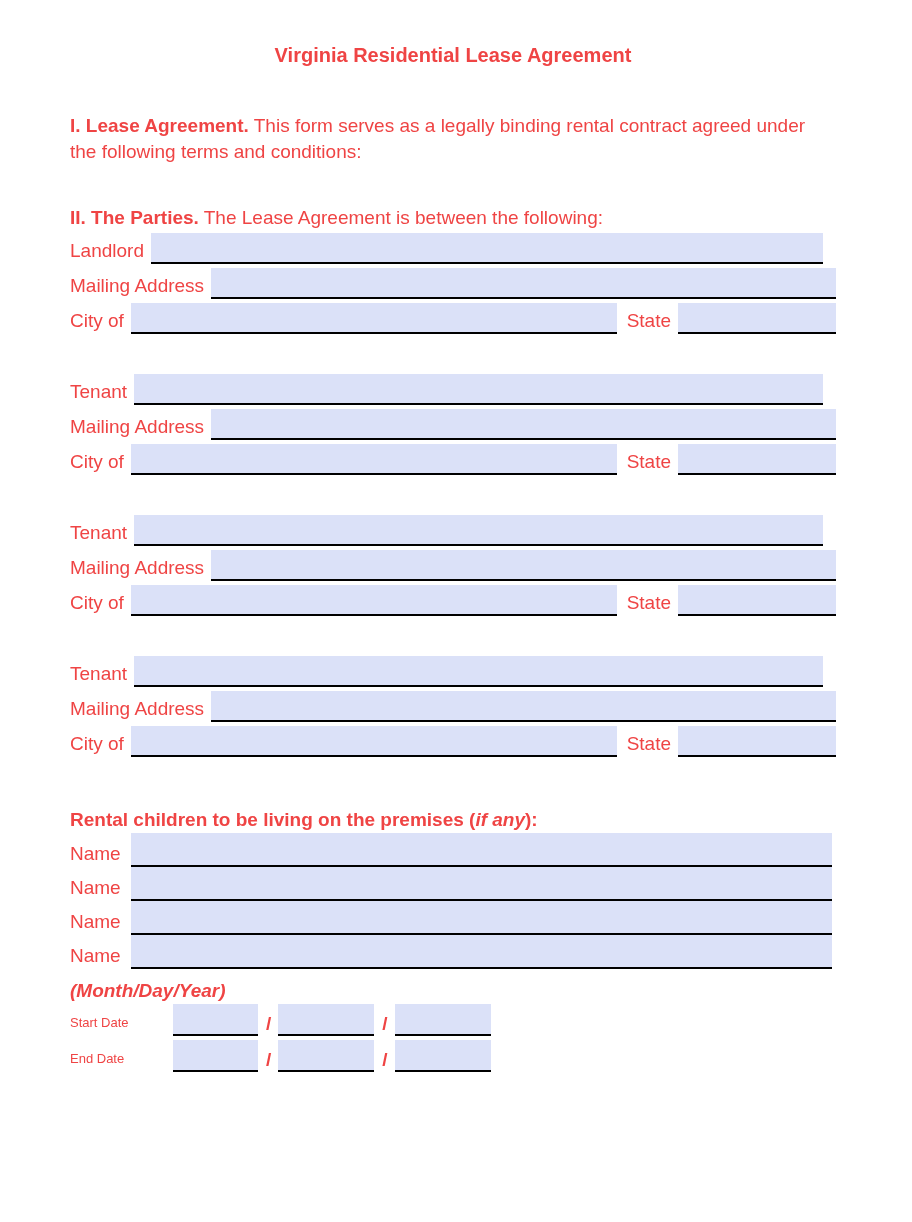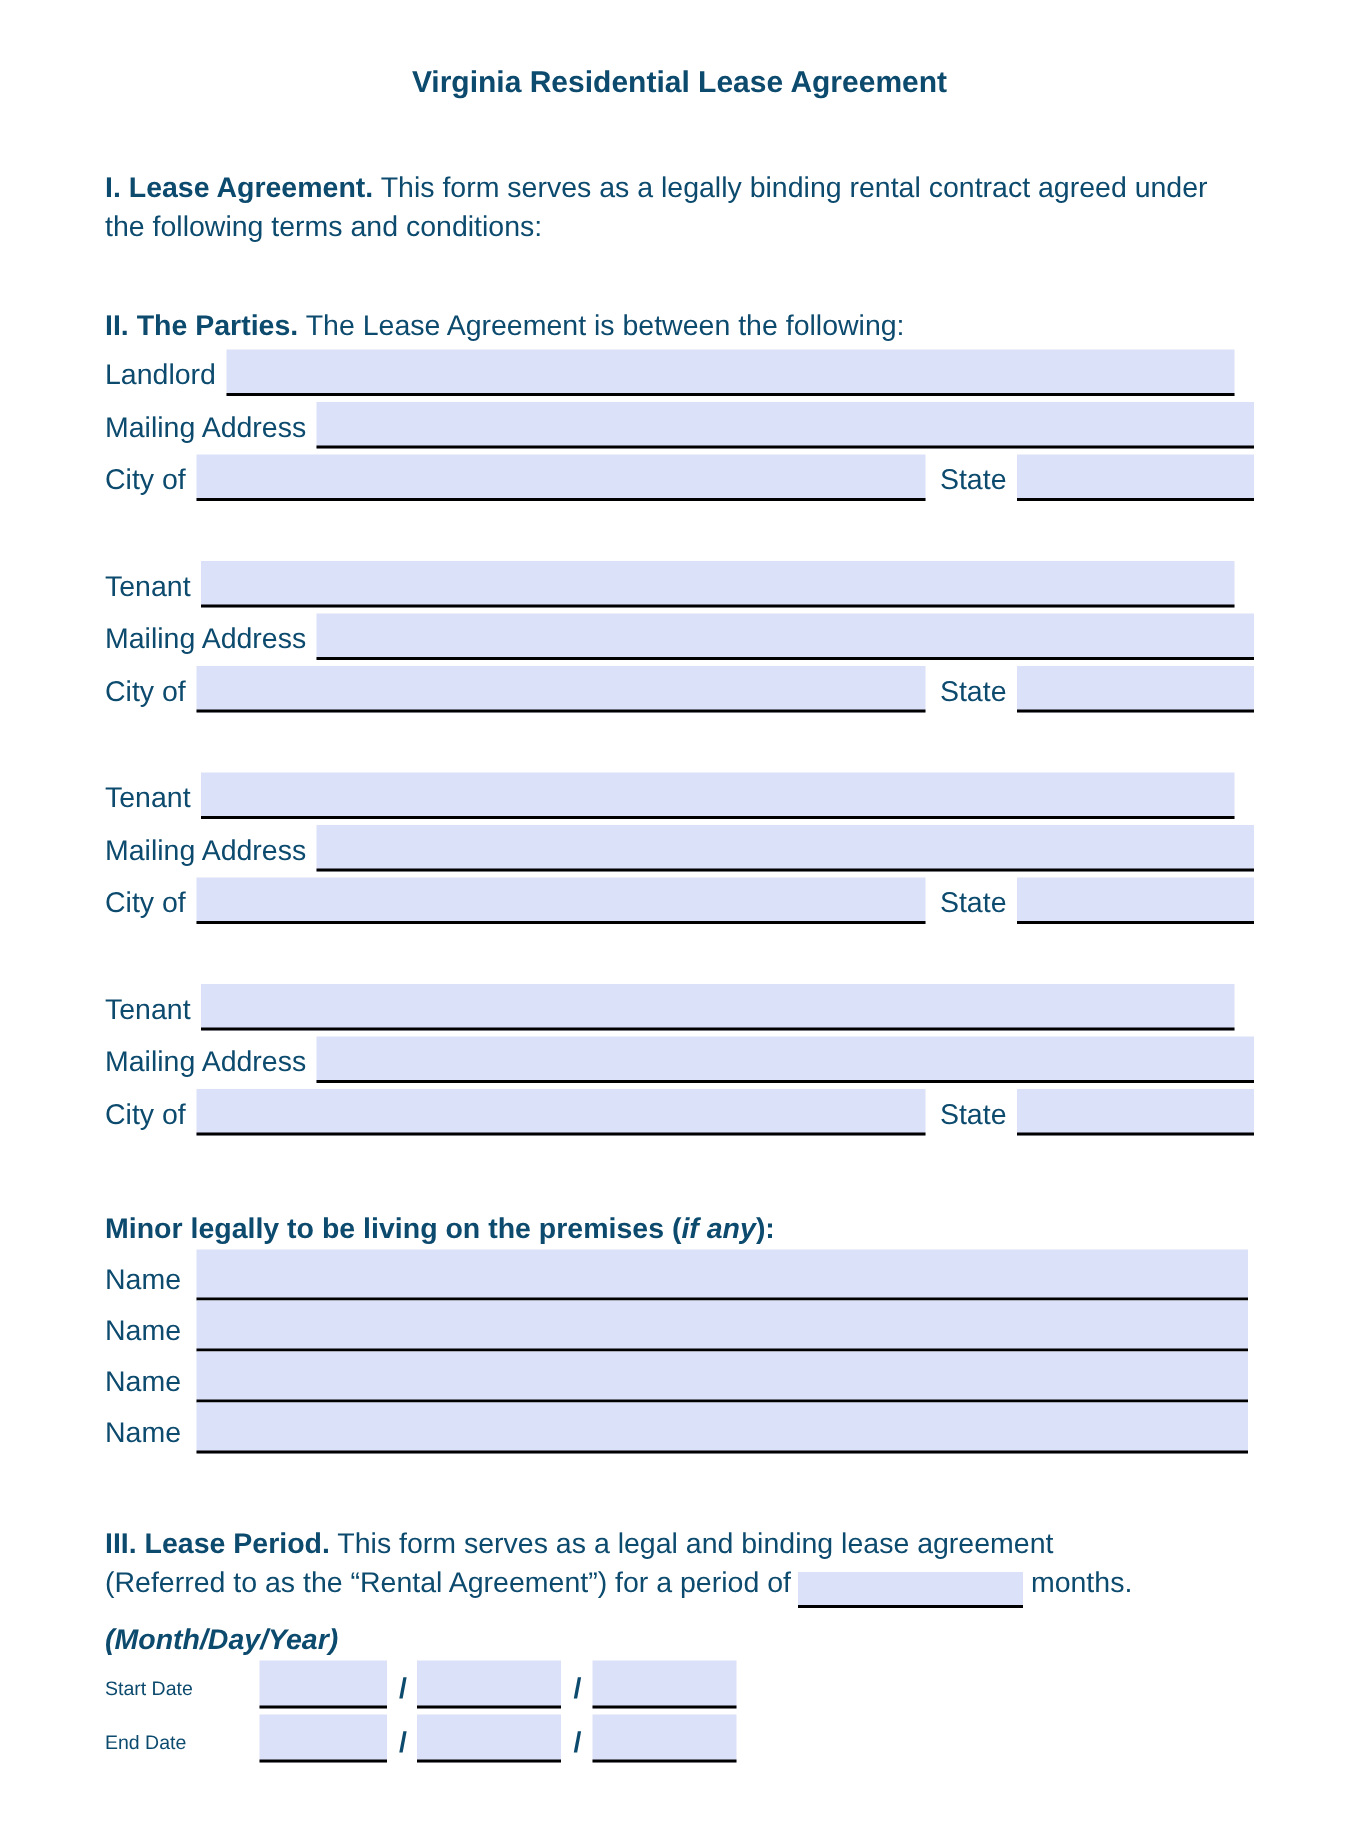--- a/index.html
+++ b/index.html
@@ -2,21 +2,21 @@
 <html><head>
 <meta charset="utf-8">
 <style>
   * { margin: 0; padding: 0; box-sizing: border-box; }
   html, body { background: #ffffff; }
   .page {
     width: 912px;
     height: 1198px;
     background: #ffffff;
     font-family: "Liberation Sans", sans-serif;
-    color: #0c4a6e;
+    color: #ef4444;
     padding: 44px 76px 0 70px;
     overflow: hidden;
   }
   .title {
     text-align: center;
     font-size: 20px;
     font-weight: bold;
     line-height: 22px;
   }
   .para { font-size: 19px; line-height: 26px; }
@@ -191,21 +191,21 @@
       <div class="ffield grow">
           <span class="fval"></span>
         </div>
       <span class="flabel state-label">State</span>
       <div class="ffield state-width">
           <span class="fval"></span>
         </div>
     </div>
   </div>
 
-  <p class="para minor-heading"><span class="b">Minor legally to be living on the premises (</span><span class="b i">if any</span><span class="b">):</span></p>
+  <p class="para minor-heading"><span class="b">Rental children to be living on the premises (</span><span class="b i">if any</span><span class="b">):</span></p>
 
   <div class="names-group">
     <div class="nrow">
       <span class="flabel">Name</span>
       <div class="ffield nfield grow">
           <span class="fval"></span>
         </div>
     </div>
     <div class="nrow">
       <span class="flabel">Name</span>
@@ -220,25 +220,20 @@
         </div>
     </div>
     <div class="nrow">
       <span class="flabel">Name</span>
       <div class="ffield nfield grow">
           <span class="fval"></span>
         </div>
     </div>
   </div>
 
-  <p class="para sec3">
-    <span class="b">III. Lease Period.</span>
-    <span>This form serves as a legal and binding lease agreement</span><br>
-    <span>(Referred to as the “Rental Agreement”) for a period of</span><span class="inline-field"><span class="fval"></span></span><span>months.</span>
-  </p>
 
   <p class="mdy">(Month/Day/Year)</p>
 
   <div class="drow drow-start">
     <span class="dlabel">Start Date</span>
     <div class="ffield dfield d1">
         <span class="fval"></span>
       </div>
     <span class="dslash">/</span>
     <div class="ffield dfield d2">

